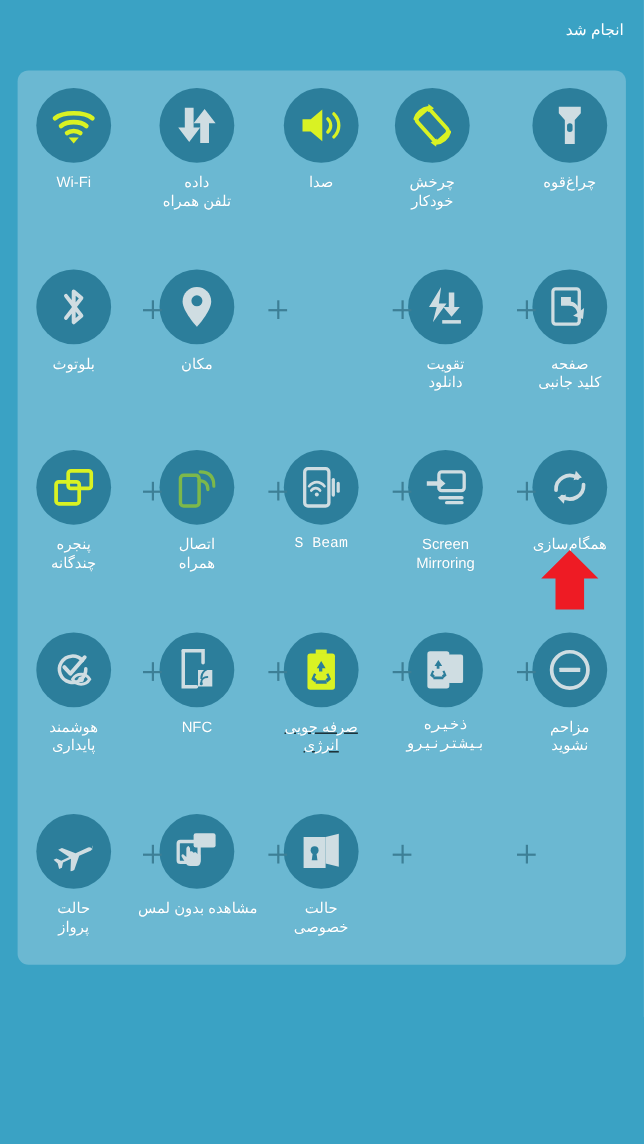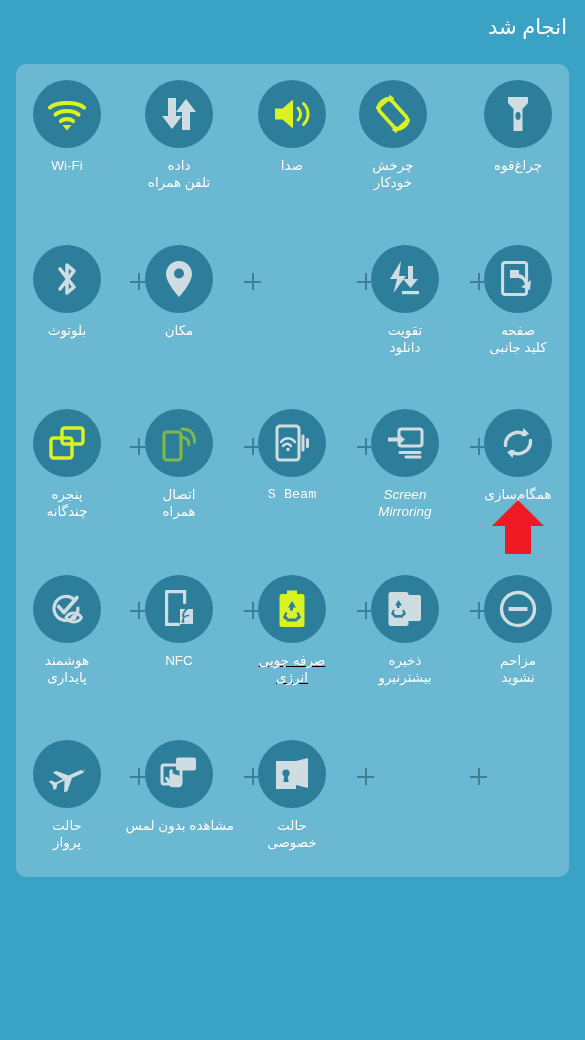--- a/index.html
+++ b/index.html
@@ -22,21 +22,21 @@
     position: absolute;
     top: 0; left: 0;
     width: 585px;
     height: 64px;
   }
   #done-label {
     position: absolute;
     right: 18px;
     top: 14px;
     color: #ffffff;
-    font-size: 21px;
+    font-size: 14px;
     line-height: 26px;
     direction: rtl;
     white-space: nowrap;
     letter-spacing: 0.2px;
   }
 
   
   #panel {
     position: absolute;
     left: 16px;
@@ -248,21 +248,21 @@
         <path d="M8 22 c2 -3 6 -3 8 0"></path>
         <path d="M6 18 c4 -5 10 -5 14 0"></path>
             </g>
       <circle cx="13" cy="25.5" r="1.8" fill="#cfdde2"></circle>
       <path d="M28 12 v14" stroke="#cfdde2" stroke-width="3" stroke-linecap="round"></path>
       <path d="M32.5 15.5 v7" stroke="#cfdde2" stroke-width="3" stroke-linecap="round"></path>
           </svg>
         </div>
         <div class="tile-label ltr">S Beam</div>
       </div>
-      <div class="tile" style="left: 334px; top: 345px; font-style: italic;">
+      <div class="tile" style="left: 334px; top: 345px;">
         <div class="tile-circle">
           <svg width="38" height="32" viewBox="0 0 38 32">
       <rect x="13" y="2" width="23" height="17" rx="2.5" fill="none" stroke="#cfdde2" stroke-width="3"></rect>
       <path d="M2 10.5 h10 v-4 l7 6 l-7 6 v-4 H2 Z" fill="#cfdde2"></path>
       <path d="M14 25.5 h20" stroke="#cfdde2" stroke-width="3" stroke-linecap="round"></path>
       <path d="M20 30 h14" stroke="#cfdde2" stroke-width="3" stroke-linecap="round"></path>
           </svg>
         </div>
         <div class="tile-label ltr">Screen
 Mirroring</div>
@@ -316,21 +316,21 @@
         <path d="M14 11 l4 6.5 h-3 l0 3 h-3 l0 -3 h-2 Z"></path>
         <path d="M7.5 22 l-2.5 5.5 l3.5 3 l1.5 -3 l-2 -1.5 l1.5 -3 Z"></path>
         <path d="M20.5 22 l2.5 5.5 l-3.5 3 l-1.5 -3 l2 -1.5 l-1.5 -3 Z"></path>
         <path d="M9 28.5 h10 v3 h-10 Z"></path>
             </g>
           </svg>
         </div>
         <div class="tile-label">صرفه جویی
 انرژی</div>
       </div>
-      <div class="tile" style="left: 334px; top: 511px;">
+      <div class="tile" style="left: 334px; top: 511px; font-family: Liberation Mono, monospace;">
         <div class="tile-circle">
           <svg width="36" height="38" viewBox="0 0 36 38">
       <rect x="20" y="5" width="14" height="26" rx="2" fill="#cfdde2"></rect>
       <rect x="1.5" y="2" width="20" height="34" rx="2.5" fill="#cfdde2"></rect>
       <g fill="#2c7e9b">
         <path d="M11.5 10 l3.5 5.5 h-2.5 v2.5 h-2.5 v-2.5 h-2 Z"></path>
         <path d="M6 19.5 l-2 4.5 l3 2.5 l1.2 -2.5 l-1.6 -1.2 l1.2 -2.5 Z"></path>
         <path d="M17 19.5 l2 4.5 l-3 2.5 l-1.2 -2.5 l1.6 -1.2 l-1.2 -2.5 Z"></path>
         <path d="M7 25 h9 v2.6 h-9 Z"></path>
             </g>

